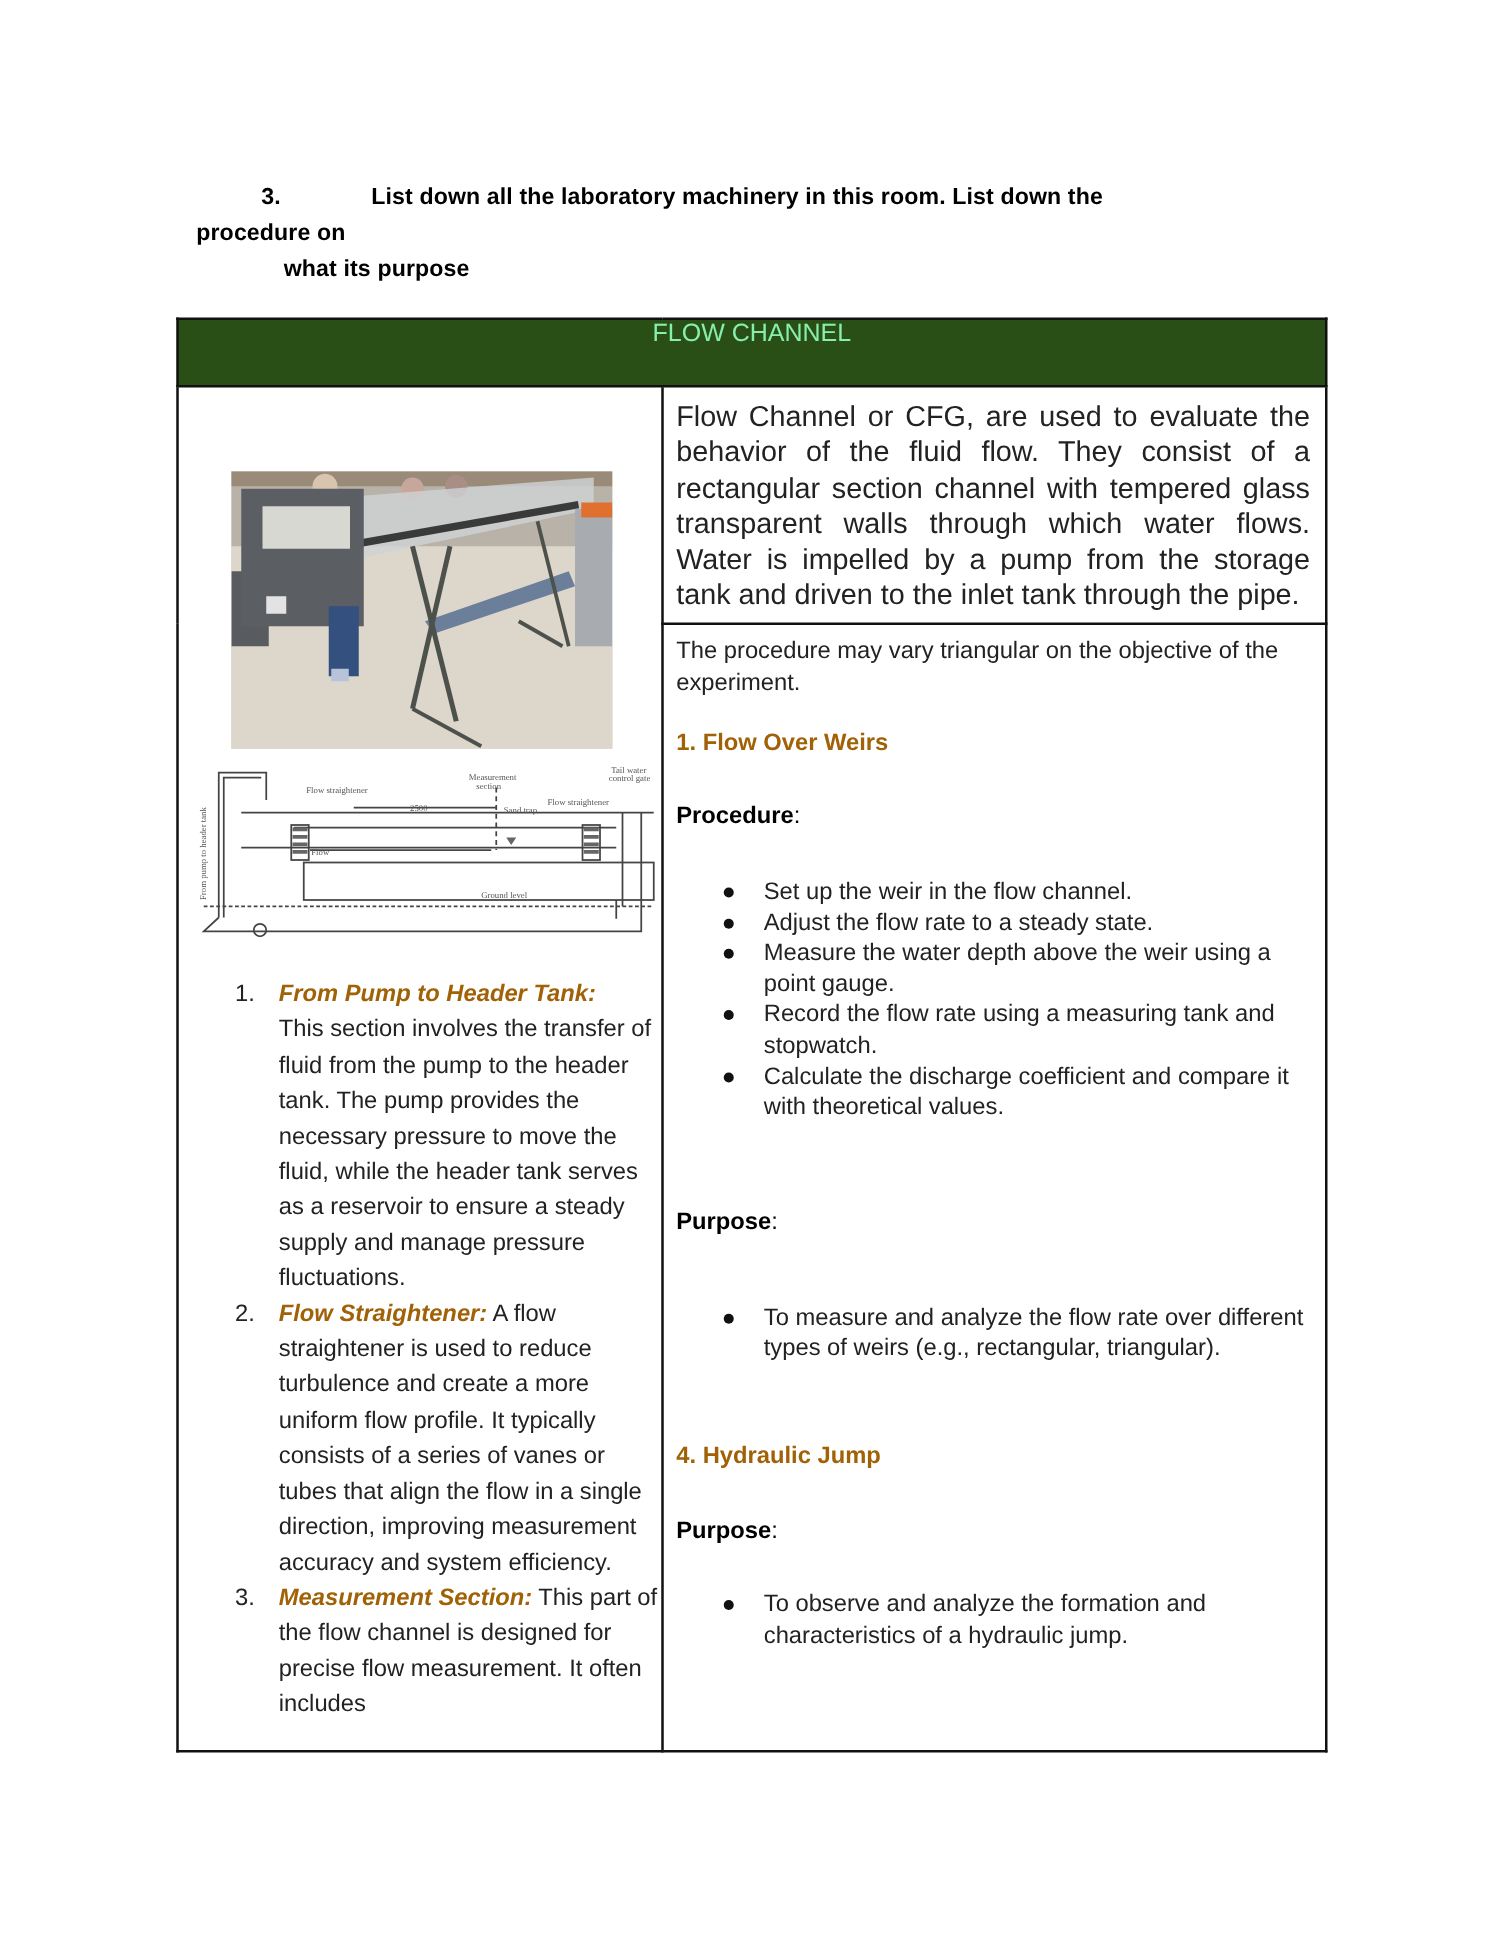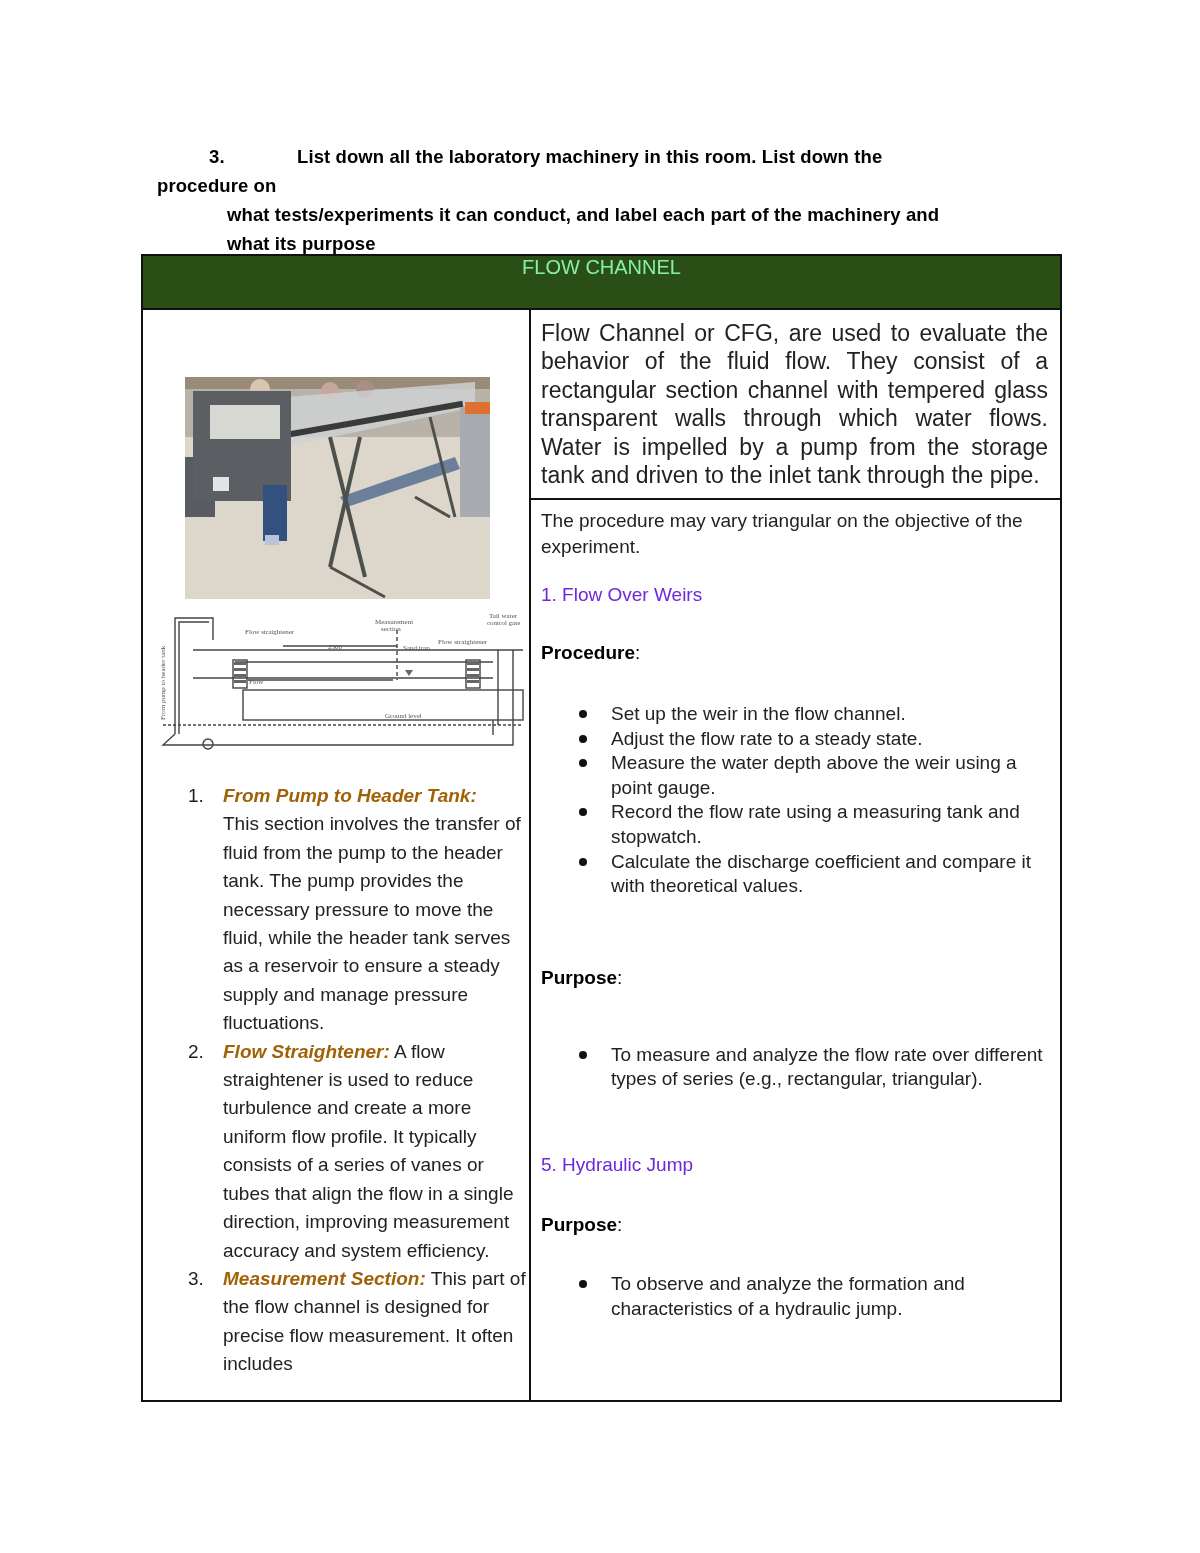--- a/index.html
+++ b/index.html
@@ -16,34 +16,33 @@
   .photo { position:absolute; left:42px; top:67px; width:305px; height:222px; overflow:hidden; background:#d8d2c6; }
   .diagram { position:absolute; left:10px; top:300px; width:372px; height:140px; }
   .parts { position:absolute; left:45px; top:472px; width:340px; font-size:19px; line-height:28.4px; color:#222; }
   .parts ol { margin:0; padding:0; list-style:none; }
   .parts li { position:relative; padding-left:35px; }
   .parts li .n { position:absolute; left:0; top:0; color:#222; }
   .parts b { color:#a16207;font-style:italic; }
   .para { font-size:23px; line-height:28.4px; color:#222; padding:9px 12px 0 10px; text-align:justify; text-align-last:left; }
   .proc { font-size:19px; color:#222; padding:8px 12px 20px 10px; }
   .proc p { margin:0; line-height:26px; }
-  .proc .sub { font-weight:normal; color:#6d28d9; margin-top:22px; }
+  .proc .sub { font-weight:bold; color:#a16207; margin-top:22px; }
   .proc .lbl { font-weight:bold; color:#000; margin-top:32px; }
   .proc ul { margin:36px 0 0 0; padding:0; list-style:none; }
   .proc ul li { position:relative; padding-left:70px; line-height:24.6px; }
   .proc ul li::before { content:""; position:absolute; left:38px; top:8px; width:8px; height:8px; border-radius:50%; background:#111; }
   .gap-lg { height:40px; }
 </style>
 </head>
 <body>
 
 <div class="heading">
   <div class="l1"><span class="num">3.</span><span>List down all the laboratory machinery in this room. List down the</span></div>
   <div>procedure on</div>
-  <div class="indent">what tests/experiments it can conduct, and label each part of the machinery and</div>
   <div class="indent">what its purpose</div>
 </div>
 
 <table class="main">
   <tbody>
       <tr>
     <th class="title" colspan="2">FLOW CHANNEL</th>
   </tr>
   <tr>
     <td class="left" rowspan="2">
@@ -138,23 +137,23 @@
         <ul>
           <li> Set up the weir in the flow channel.</li>
           <li>Adjust the flow rate to a steady state.</li>
           <li>Measure the water depth above the weir using a point gauge.</li>
           <li>Record the flow rate using a measuring tank and stopwatch.</li>
           <li>Calculate the discharge coefficient and compare it with theoretical values.</li>
         </ul>
         <div class="gap-lg"></div>
         <p class="lbl" style="margin-top:26px"><span>Purpose</span><span style="font-weight:normal">:</span></p>
         <ul style="margin-top:52px">
-          <li>To measure and analyze the flow rate over different types of series (e.g., rectangular, triangular).</li>
+          <li>To measure and analyze the flow rate over different types of weirs (e.g., rectangular, triangular).</li>
         </ul>
-        <p class="sub" style="margin-top:60px">5. Hydraulic Jump</p>
+        <p class="sub" style="margin-top:60px">4. Hydraulic Jump</p>
         <p class="lbl" style="margin-top:34px"><span>Purpose</span><span style="font-weight:normal">:</span></p>
         <ul style="margin-top:34px">
           <li>To observe and analyze the formation and characteristics of a hydraulic jump.</li>
         </ul>
       </div>
     </td>
   </tr>
 </tbody>
   </table>
 

